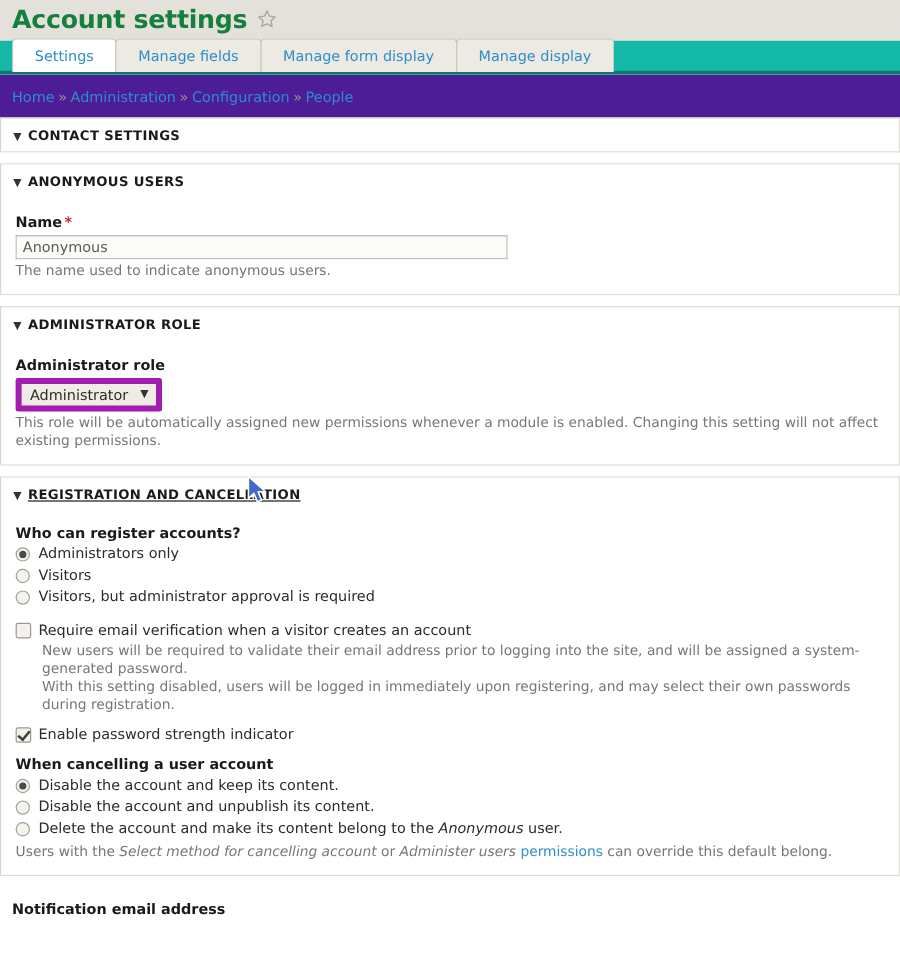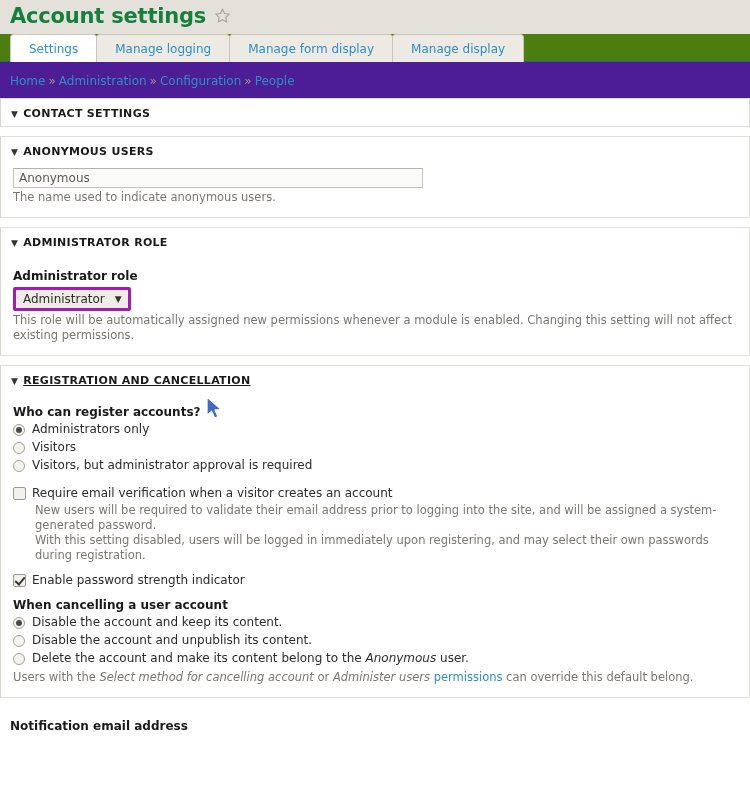--- a/index.html
+++ b/index.html
@@ -32,22 +32,22 @@
     letter-spacing: -0.2px;
     line-height: 1.1;
   }
   .star-icon { display: block; }
 
   
   .tabs {
     display: flex;
     align-items: flex-end;
     padding: 16px 0 0 10px;
-    background: #4d7c0f;
-    border-bottom: 1px solid #0f766e;
+    background: #14b8a6;
+    border-bottom: 3px solid #0f766e;
     height: 28px;
   }
   .tab {
     font-size: 12px;
     color: #2c8fc9;
     background: #eceae2;
     border: 1px solid #c9c6bb;
     border-bottom: none;
     border-radius: 4px 4px 0 0;
     padding: 6px 18px 5px 18px;
@@ -148,21 +148,21 @@
     border-top-color: #b5b2aa;
     border-radius: 0;
   }
 
   
   .sel {
     display: inline-flex;
     align-items: center;
     gap: 10px;
     background: #eeece4;
-    border: 3px solid #a21caf;
+    border: 5px solid #a21caf;
     border-radius: 2px;
     padding: 2px 6px 2px 7px;
     font-size: 12px;
     color: #2b2b2b;
     line-height: 14px;
     cursor: pointer;
   }
   .sel .caret { font-size: 9px; color: #333; }
 
   
@@ -239,21 +239,21 @@
       <svg width="17" height="17" viewBox="0 0 24 24" fill="none" stroke="#a8a59c" stroke-width="1.6" stroke-linejoin="round">
         <polygon points="12,3 14.9,9.1 21.5,10 16.7,14.6 17.9,21.2 12,18.1 6.1,21.2 7.3,14.6 2.5,10 9.1,9.1"></polygon>
       </svg>
     </span>
   </div>
   <div class="tabs">
     <div class="tab active">
       <span>Settings</span>
     </div>
     <div class="tab">
-      <span>Manage logging</span>
+      <span>Manage fields</span>
     </div>
     <div class="tab">
       <span>Manage form display</span>
     </div>
     <div class="tab">
       <span>Manage display</span>
     </div>
   </div>
 </div>
 
@@ -267,20 +267,23 @@
     <span class="legend-text">Contact settings</span>
   </div>
 </div>
 
 <div class="section">
   <div class="section-head">
     <span class="arrow">▼</span>
     <span class="legend-text">Anonymous users</span>
   </div>
   <div class="section-body">
+    <div class="field-label">
+      <span>Name</span><span class="req-star">*</span>
+    </div>
     <input class="txt" type="text" value="Anonymous" style="">
     <div class="descr-flat">The name used to indicate anonymous users.</div>
   </div>
 </div>
 
 <div class="section">
   <div class="section-head">
     <span class="arrow">▼</span>
     <span class="legend-text">Administrator role</span>
   </div>

